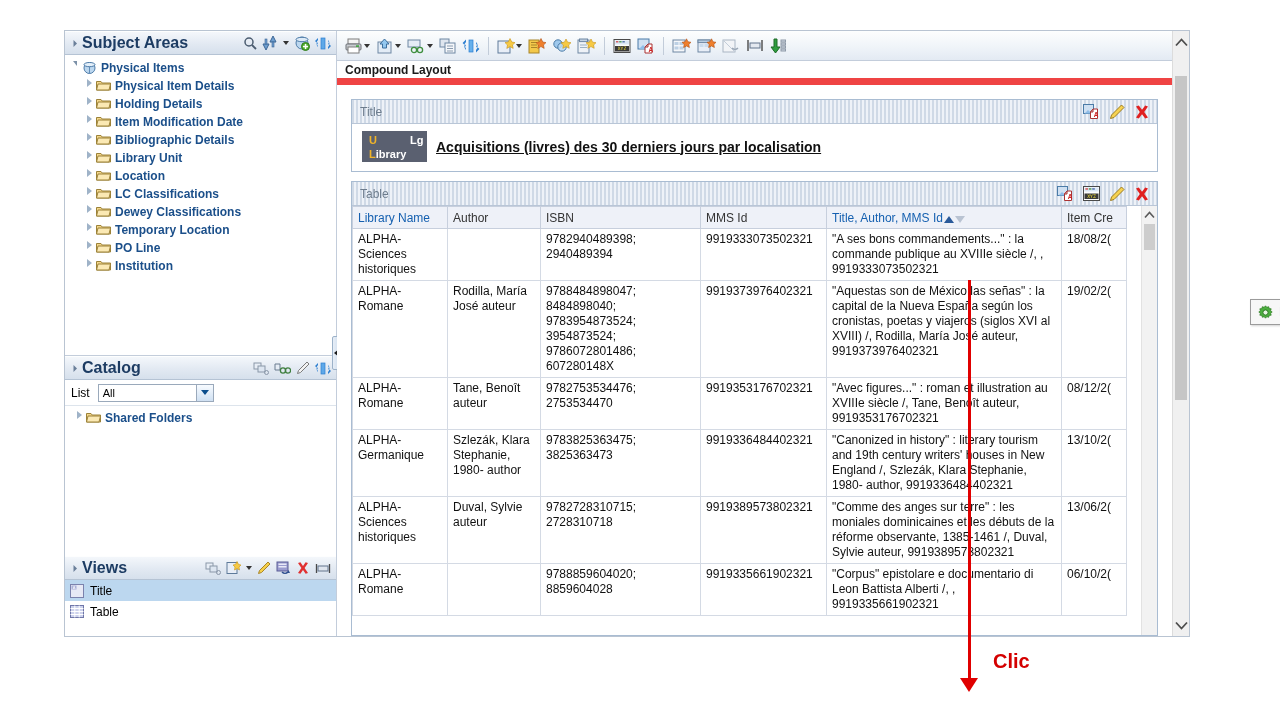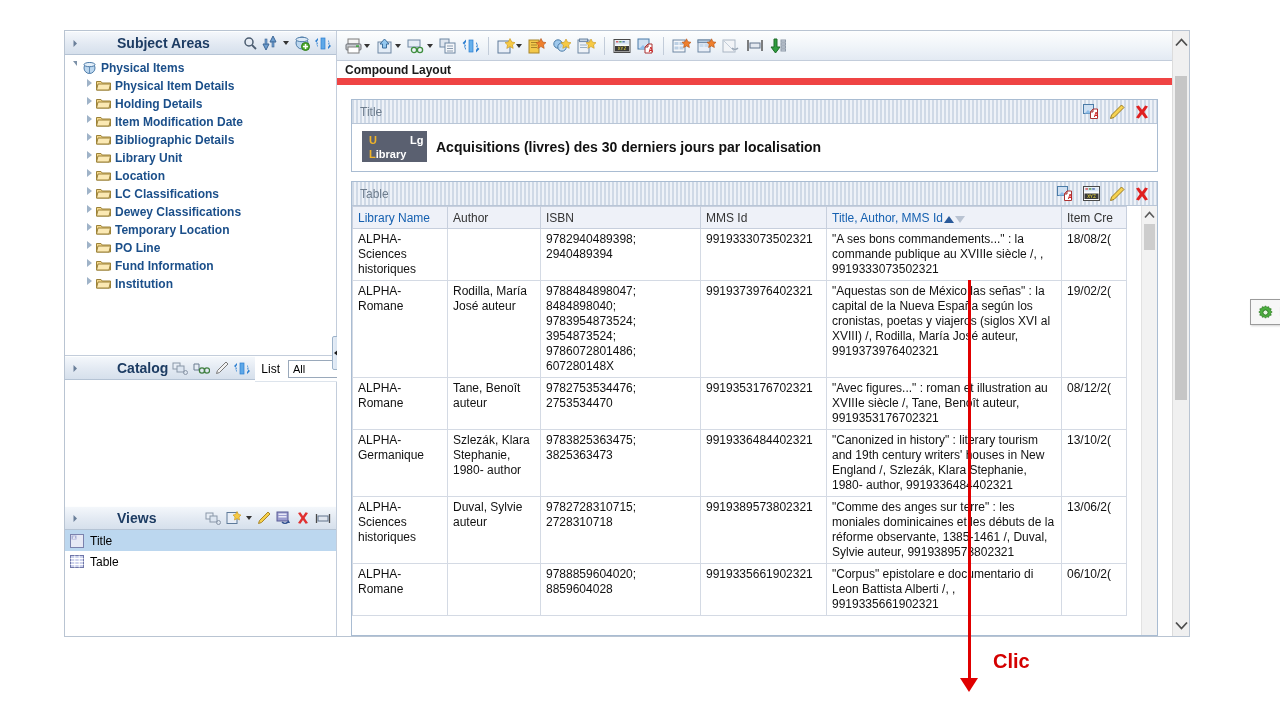--- a/index.html
+++ b/index.html
@@ -36,23 +36,22 @@
   .pane-header {
     height: 24px;
     background: linear-gradient(to bottom,#f4f7fb 0%,#e2e9f2 55%,#d6e0ec 100%);
     border-bottom: 1px solid #b5c3d4;
     border-top: 1px solid #fdfefe;
     display: flex; align-items: center;
     padding: 0 5px 0 6px;
     gap: 4px;
   }
   .pane-title {
-    font-size: 14px; font-weight: bold; color: #1d3c63;
+    font-size: 16px; font-weight: bold; color: #1d3c63;
     white-space: nowrap;
-    margin-left: 35px;
   }
   .tri-collapse {
     width: 0; height: 0;
     border-left: 5px solid transparent;
     border-bottom: 5px solid #6a7f99;
     transform: rotate(-45deg);
     margin-right: 2px;
     flex: 0 0 auto;
   }
   .hdr-icons { margin-left:auto; display:flex; align-items:center; gap:5px; }
@@ -82,21 +81,21 @@
     flex:0 0 auto;
   }
   .disc-open {
     width:0;height:0;
     border-left:4.5px solid transparent;
     border-top:5px solid #7c91a8;
     flex:0 0 auto; margin-right:1px;
   }
 
   
-  .catalog-pane { flex: 0 0 auto; display:flex; flex-direction:row; }
+  .catalog-pane { flex: 0 0 auto; display:flex; flex-direction:column; }
   .cat-list-row {
     height:26px; background:#fff; display:flex; align-items:center;
     padding: 0 6px; gap:8px; border-bottom:1px solid #dde4ec;
   }
   .cat-list-row .lab { font-size:12px; color:#000; }
   .selectbox {
     width: 116px; height: 18px;
     border: 1px solid #9aa9bb; background:#fff;
     display:flex; align-items:center;
     font-size:11px; color:#000; padding-left:4px;
@@ -193,21 +192,21 @@
     width: 65px; height: 31px;
     background:#5a6070;
     display:flex; flex-direction:column; justify-content:center;
     padding-left:7px;
     font-size:11px; font-weight:bold; line-height:14px;
   }
   .ulg-logo .l1 .u { color:#f0b429; }
   .ulg-logo .l1 .g { color:#ffffff;padding-left:33px; }
   .ulg-logo .l2 .l { color:#f0b429; }
   .ulg-logo .l2 .r { color:#ffffff; }
-  .title-text { font-size:14px; font-weight:bold; color:#111; }
+  .title-text { font-size:14px; font-weight:bold; color:#111;text-decoration:underline; }
 
   
   .tbl-wrap { position:relative; flex:1 1 auto; overflow:hidden; background:#fff; }
   table.data { border-collapse: collapse; width: 774px; table-layout: fixed; }
   table.data th {
     background:#eef1f8;
     border: 1px solid #c7cfdd;
     border-left:none;
     font-weight: normal;
     font-size: 12px;
@@ -426,28 +425,20 @@
                   </svg></span>
                 <span class="lbl">Temporary Location</span>
               </div>
               <div class="tnode child">
                 <span class="disc"></span>
                 <span class="ico"><svg width="15" height="12" viewBox="0 0 15 12">
                     <path d="M0.5 2.5 L5 2.5 L6.2 4 L14.5 4 L14.5 11 L0.5 11 Z" fill="#f3d68a" stroke="#9c8238"></path>
                     <path d="M2 5 L14.5 5 L13 11 L0.5 11 Z" fill="#fbe9b4" stroke="#9c8238"></path>
                   </svg></span>
                 <span class="lbl">PO Line</span>
-              </div>
-              <div class="tnode child">
-                <span class="disc"></span>
-                <span class="ico"><svg width="15" height="12" viewBox="0 0 15 12">
-                    <path d="M0.5 2.5 L5 2.5 L6.2 4 L14.5 4 L14.5 11 L0.5 11 Z" fill="#f3d68a" stroke="#9c8238"></path>
-                    <path d="M2 5 L14.5 5 L13 11 L0.5 11 Z" fill="#fbe9b4" stroke="#9c8238"></path>
-                  </svg></span>
-                <span class="lbl">Fund Information</span>
               </div>
               <div class="tnode child">
                 <span class="disc"></span>
                 <span class="ico"><svg width="15" height="12" viewBox="0 0 15 12">
                     <path d="M0.5 2.5 L5 2.5 L6.2 4 L14.5 4 L14.5 11 L0.5 11 Z" fill="#f3d68a" stroke="#9c8238"></path>
                     <path d="M2 5 L14.5 5 L13 11 L0.5 11 Z" fill="#fbe9b4" stroke="#9c8238"></path>
                   </svg></span>
                 <span class="lbl">Institution</span>
               </div>
             </div>

